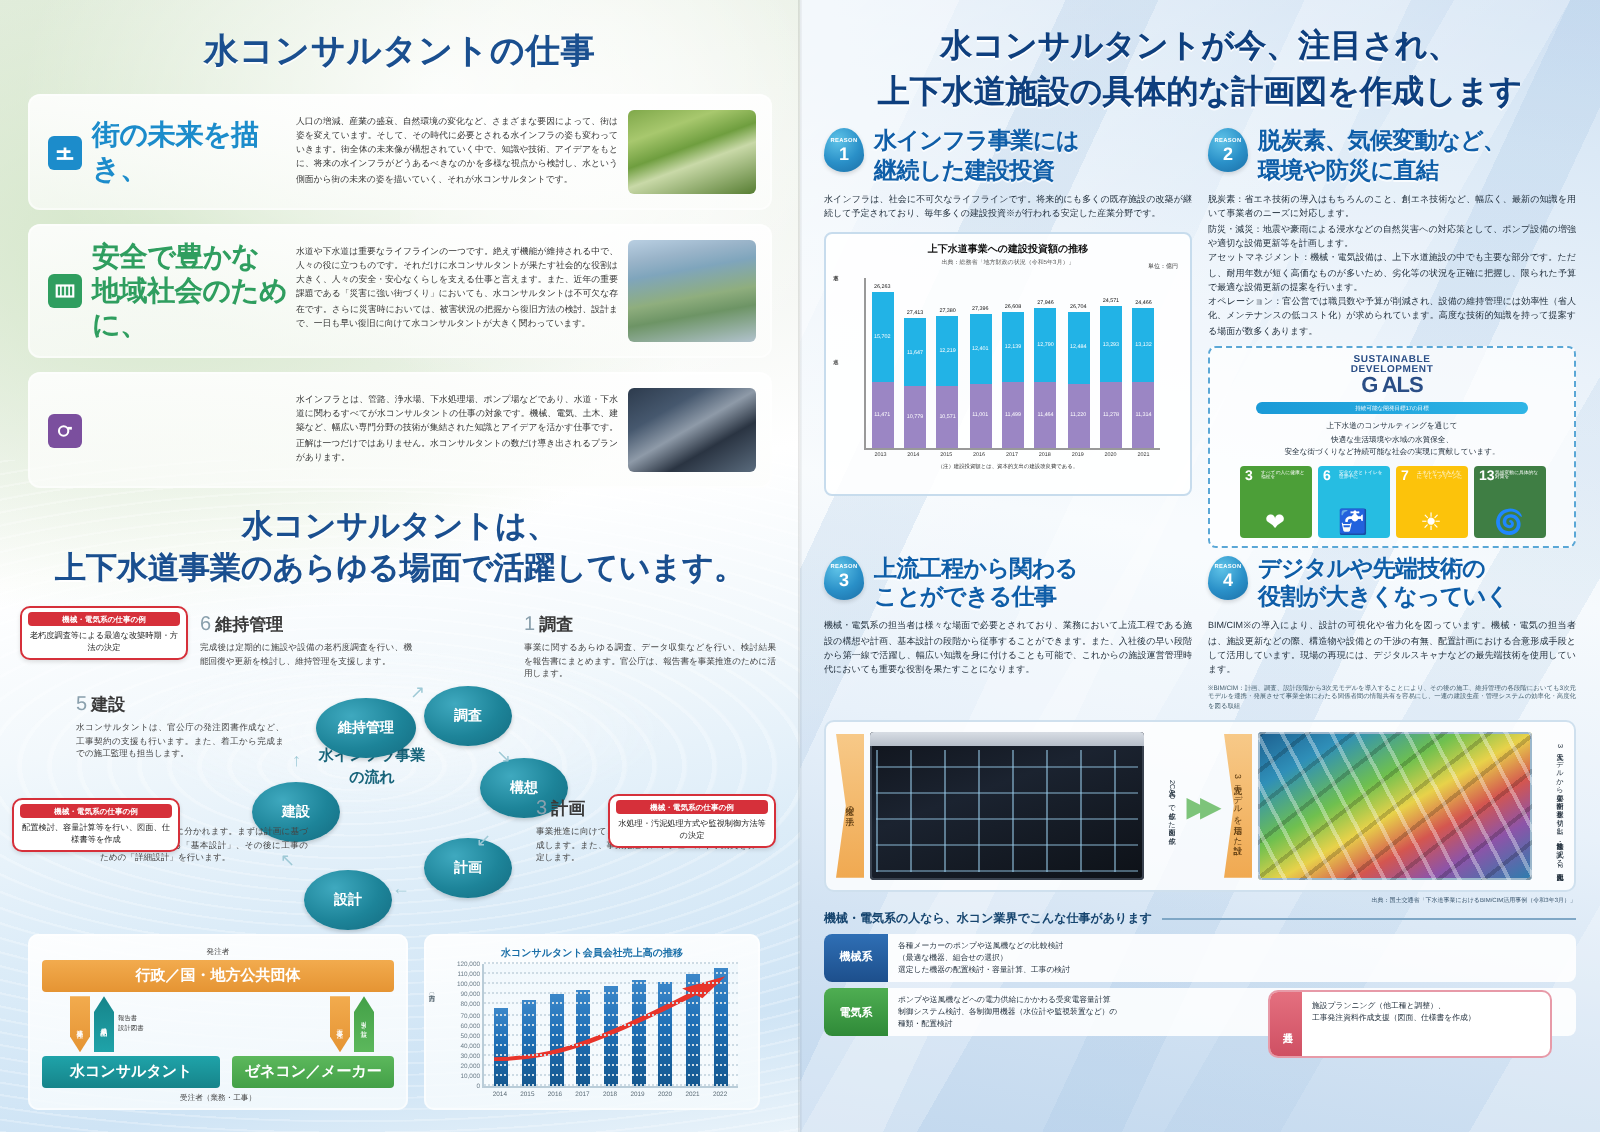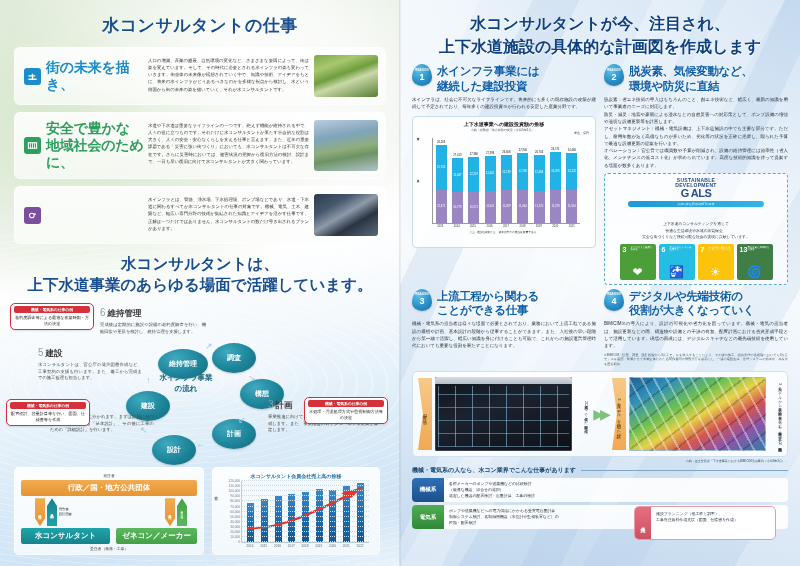--- a/index.html
+++ b/index.html
@@ -176,21 +176,21 @@
   .sc-top { background:#22b3e6; display:flex; align-items:center; justify-content:center; color:#fff; font-size:2.7px; }
   .sc-bot { background:#9b86c4; display:flex; align-items:center; justify-content:center; color:#fff; font-size:2.7px; }
   .sc-total { position:absolute; bottom:100%; left:50%; transform:translateX(-50%); font-size:2.7px; color:#111; margin-bottom:1px; }
   .sc-x { display:flex; justify-content:space-around; margin:1px 10px 0 14px; }
   .sc-x span { font-size:2.7px; color:#333; width:11px; text-align:center; }
   .sc-foot { font-size:2.7px; color:#333; text-align:center; margin-top:2px; }
   .sc-ylab { position:absolute; left:2px; font-size:2.7px; color:#333; writing-mode:vertical-rl; }
 
   
   .sdg-card { margin-top:4px; border:1px dashed #5aa7d6; border-radius:4px; background:rgba(255,255,255,.72); padding:4px 5px; }
-  .sdg-logo { text-align:center; margin-bottom:14px; }
+  .sdg-logo { text-align:center; margin-bottom:3px; }
   .sdg-logo .l1 { font-size:5px; font-weight:bold; color:#2a4e86; letter-spacing:.3px; line-height:1.05; }
   .sdg-logo .l2 { font-size:11px; font-weight:bold; color:#2a4e86; letter-spacing:-.5px; line-height:1; }
   .sdg-bar { background:linear-gradient(90deg,#1a9ad7,#2fb5e6); color:#fff; font-size:2.8px;
     border-radius:6px; padding:1px 0; margin:2px 18px 0; text-align:center; }
   .sdg-text { font-size:3.8px; line-height:1.6; color:#1d2b38; text-align:center; margin:3px 0 4px; }
   .sdg-icons { display:flex; gap:3px; justify-content:center; }
   .sdg-ic { width:36px; height:36px; border-radius:2px; color:#fff; padding:2px 3px; position:relative; }
   .sdg-ic .n { font-size:7px; font-weight:bold; line-height:1; }
   .sdg-ic .t { font-size:2.4px; line-height:1.1; position:absolute; left:11px; top:3px; width:23px; }
   .sdg-ic .g { position:absolute; left:0; right:0; bottom:2px; text-align:center; font-size:12px; line-height:1; }
@@ -309,20 +309,24 @@
       <div class="cyc-node" style="left:126px; top:92px;">建設</div>
       <div class="cyc-node" style="left:158px; top:50px; width:50px;">維持管理</div>
 
       <div class="cyc-arrow" style="left:205px; top:42px;">↗</div>
       <div class="cyc-arrow" style="left:248px; top:74px;">↘</div>
       <div class="cyc-arrow" style="left:238px; top:116px;">↙</div>
       <div class="cyc-arrow" style="left:196px; top:140px;">←</div>
       <div class="cyc-arrow" style="left:140px; top:126px;">↖</div>
       <div class="cyc-arrow" style="left:146px; top:76px;">↑</div>
 
+      <div class="step" style="left:262px; top:8px; width:126px;">
+        <div class="step-h"><span class="num">1</span><span>調査</span></div>
+        <div class="step-t">事業に関するあらゆる調査、データ収集などを行い、検討結果を報告書にまとめます。官公庁は、報告書を事業推進のために活用します。</div>
+      </div>
       <div class="step" style="left:268px; top:100px; width:110px;">
         <div class="step-h"><span class="num">3</span><span>計画</span></div>
         <div class="step-t">事業推進に向けて、上下水道施設の具体的な計画図を作成します。また、事業推進のスケジュールや事業費を算定します。</div>
       </div>
       <div class="step" style="left:50px; top:100px; width:104px;">
         <div class="step-h"><span class="num">4</span><span>設計</span></div>
         <div class="step-t">設計は大きく2段階に分かれます。まずは計画に基づいて大枠を設計する「基本設計」、その後に工事のための「詳細設計」を行います。</div>
       </div>
       <div class="step" style="left:38px; top:48px; width:104px;">
         <div class="step-h"><span class="num">5</span><span>建設</span></div>

